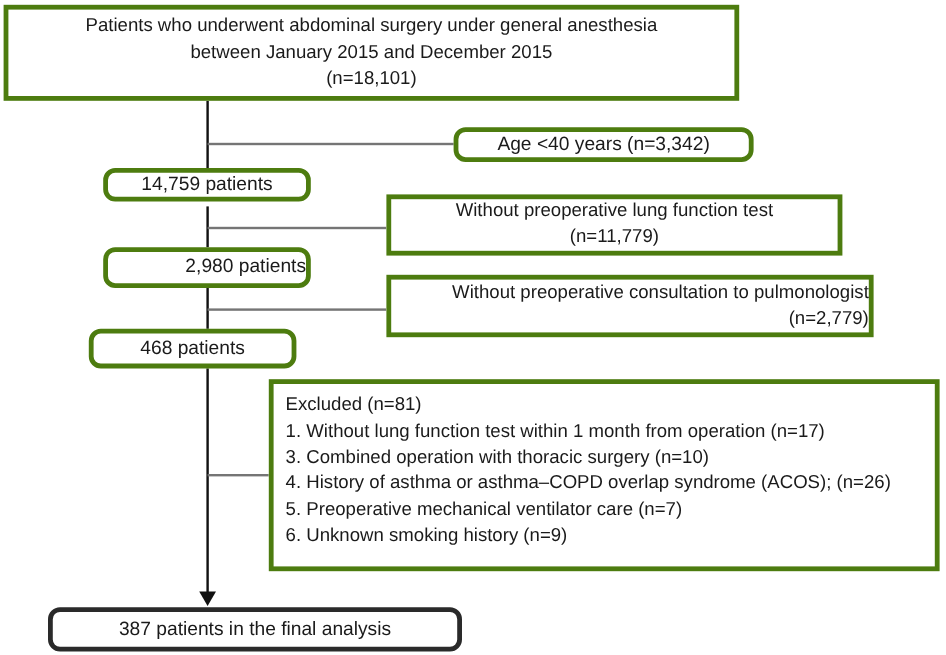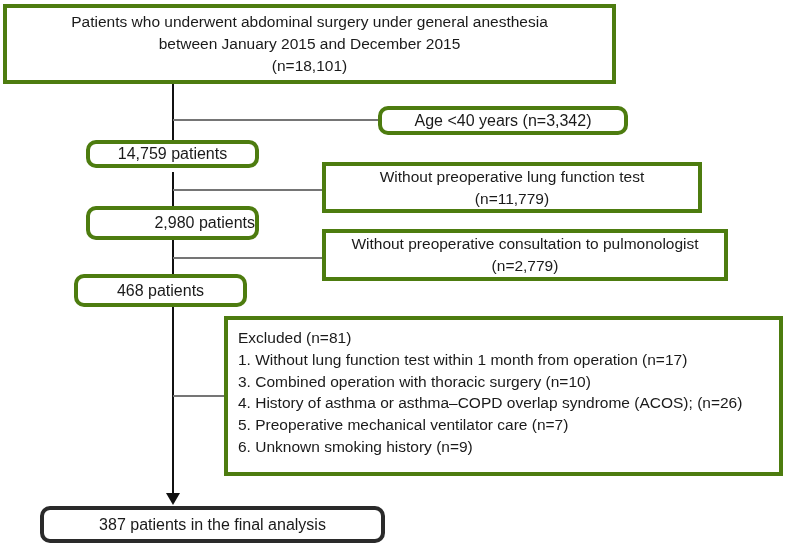--- a/index.html
+++ b/index.html
@@ -84,30 +84,30 @@
   </div>
 
   <div class="box small" style="left:378px; top:106px; width:250px; height:29px;">
     <div class="line">Age &lt;40 years (n=3,342)</div>
   </div>
 
   <div class="box small" style="left:86px; top:140px; width:173px; height:28px;">
     <div class="line">14,759 patients</div>
   </div>
 
-  <div class="box" style="left:322px; top:162px; width:380px; height:51px;">
+  <div class="box" style="left:322px; top:162px; width:380px; height:51px;justify-content:flex-end;">
     <div class="line">Without preoperative lung function test</div>
     <div class="line">(n=11,779)</div>
   </div>
 
   <div class="box small" style="left:86px; top:206px; width:173px; height:34px;align-items:flex-end;">
     <div class="line">2,980 patients</div>
   </div>
 
-  <div class="box" style="left:322px; top:229px; width:406px; height:52px;">
+  <div class="box" style="left:322px; top:229px; width:406px; height:52px;align-items:flex-end;">
     <div class="line">Without preoperative consultation to pulmonologist</div>
     <div class="line">(n=2,779)</div>
   </div>
 
   <div class="box small" style="left:74px; top:274px; width:173px; height:33px;">
     <div class="line">468 patients</div>
   </div>
 
   <div class="box left-align" style="left:224px; top:316px; width:559px; height:160px;">
     <div class="line">Excluded (n=81)</div>

